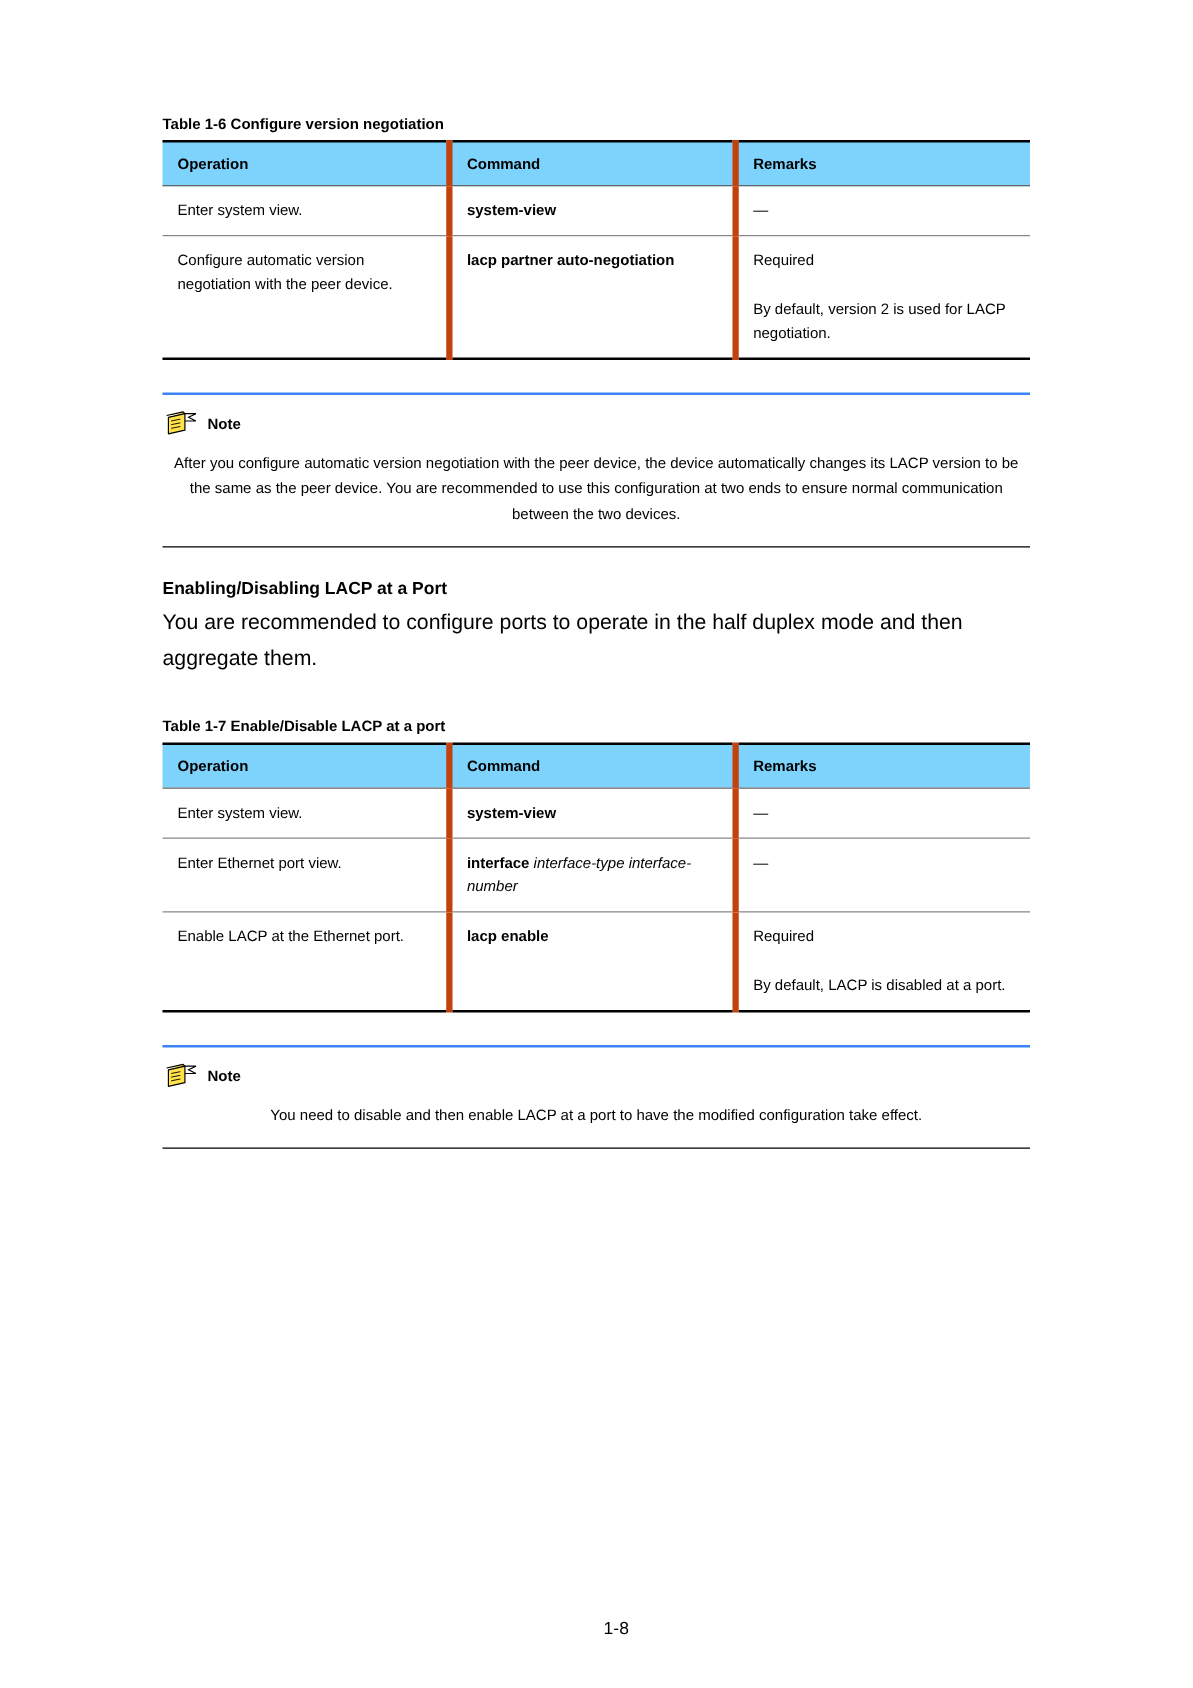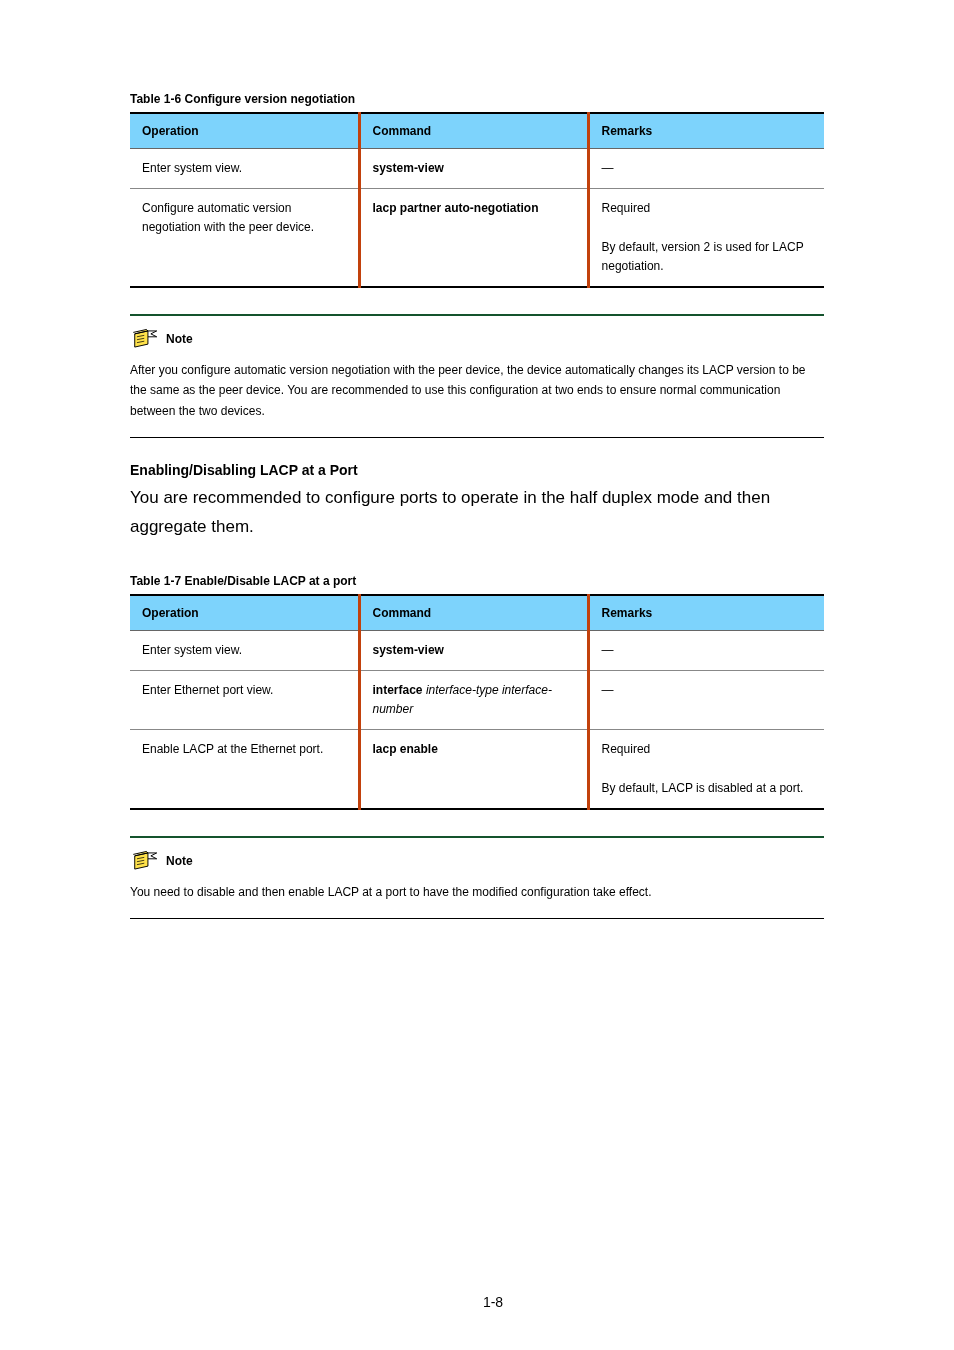--- a/index.html
+++ b/index.html
@@ -25,38 +25,39 @@
       border-bottom: 2px solid #000;
     }
     th {
       background: #7dd3fc;
       font-weight: bold;
       text-align: left;
       padding: 10px 12px;
       border-bottom: 1px solid #666;
     }
     th + th, td + td {
-      border-left: 3px solid #c2410c;
+      border-left: 5px solid #c2410c;
     }
     td {
       padding: 10px 12px;
       border-top: 1px solid #888;
       vertical-align: top;
       line-height: 1.6;
     }
     .col1 { width: 33%; }
     .col2 { width: 33%; }
     .col3 { width: 34%; margin-top: 44px; }
     .italic { font-style: italic; }
     .bold { font-weight: bold; }
     .note-box {
-      border-top: 2px solid #14532d;
+      border-top: 2px solid #3b82f6;
       border-bottom: 1px solid #000;
       padding: 12px 0 16px 0;
       margin: 26px 0 18px 0;
+      text-align: center;
     }
     .note-header {
       display: flex;
       align-items: center;
       gap: 6px;
       margin-bottom: 10px;
     }
     .note-icon {
       width: 30px;
       height: 22px;

